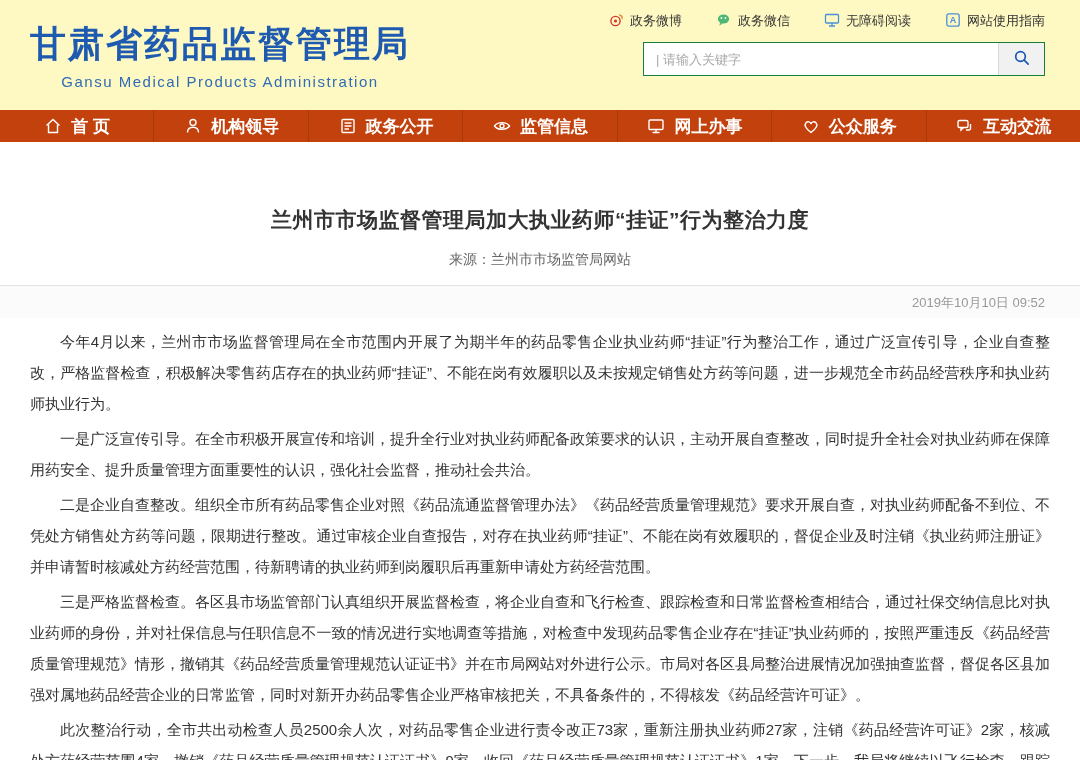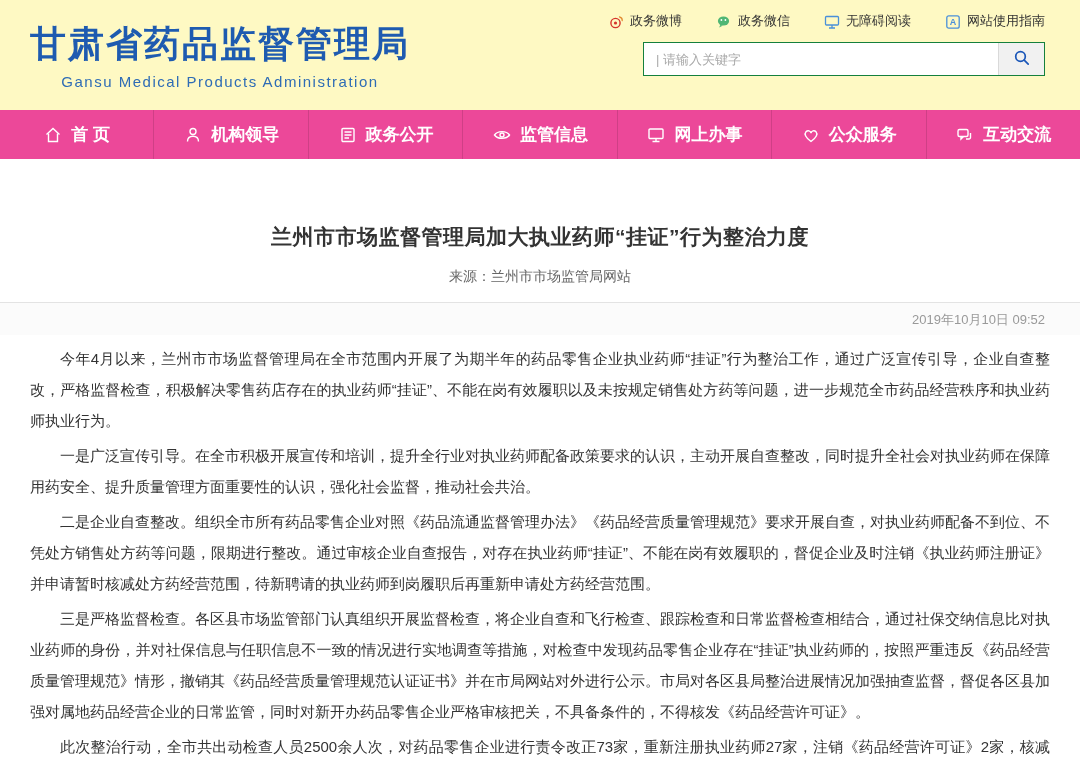--- a/index.html
+++ b/index.html
@@ -7,33 +7,33 @@
     font-family:"Liberation Sans","DejaVu Sans",sans-serif; }
 
   
   .header { position:relative; height:110px; background:#fef9c3; }
   .logo { position:absolute; left:30px; top:20px; cursor:pointer; }
   .logo-cn { font-size:36px; font-weight:bold; color:#1e5bb0; letter-spacing:2px;
              font-family:"Liberation Sans","DejaVu Sans",sans-serif; }
   .logo-en { font-size:15px; color:#2e6cb5; letter-spacing:1.5px; margin-top:4px;text-align:center; }
 
   .utility { position:absolute; right:35px; top:12px; display:flex; gap:34px; align-items:center; }
-  .utility-link { display:flex; align-items:flex-end; gap:6px; font-size:13px; color:#333; cursor:pointer; }
+  .utility-link { display:flex; align-items:flex-start; gap:6px; font-size:13px; color:#333; cursor:pointer; }
   .utility-link svg { display:block; }
 
   .search-wrap { position:absolute; right:35px; top:42px; width:402px; height:34px;
     display:flex; border:1px solid #15803d; background:#fff; }
   .search-input { flex:1; border:none; outline:none; padding:0 12px; font-size:13px; color:#333;
     font-family:"Liberation Sans","DejaVu Sans",sans-serif; }
   .search-input::placeholder { color:#a9a9a9; }
   .search-btn { width:46px; background:#f1f1f1; border:none; border-left:1px solid #d9d9d9;
     display:flex; align-items:center; justify-content:center; cursor:pointer; }
 
   
-  .nav { height:49px; background:#ec4899; display:flex;justify-content:center; }
+  .nav { height:32px; background:#c2410c; display:flex;justify-content:center; }
   .nav-item { flex:1; display:flex; align-items:center; justify-content:center; gap:8px;
     color:#fff; font-size:17px; font-weight:600; cursor:pointer;
     border-right:1px solid rgba(0,0,0,0.12); }
   .nav-item:last-child { border-right:none;border-radius:21px; }
   .nav-item svg { display:block; }
 
   
   .article-head { padding-top:32px; text-align:center; }
   .article-title { font-size:21px; font-weight:bold; color:#333; letter-spacing:0.5px;margin-top:32px; }
   .article-source { margin-top:17px; font-size:14px; color:#666; padding-bottom:16px; }

